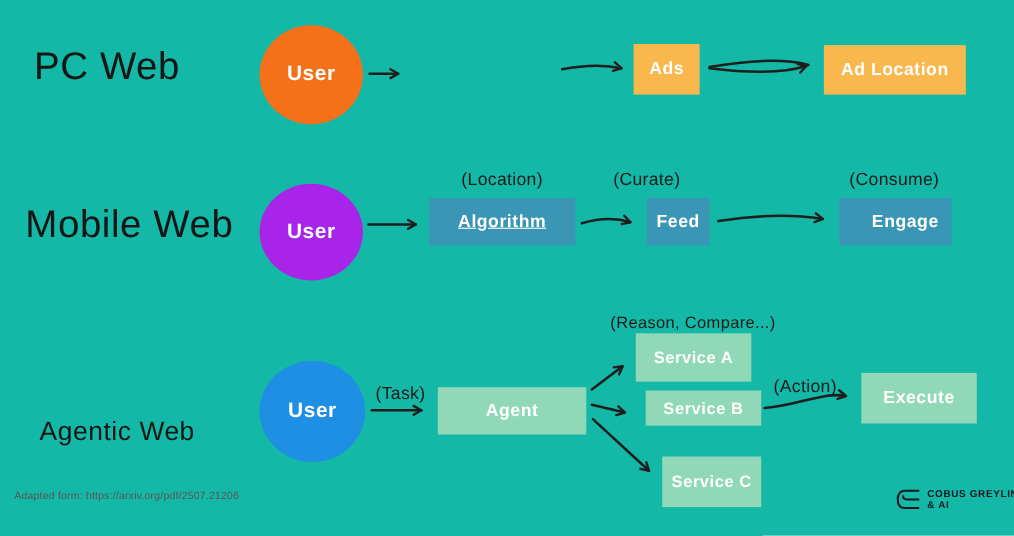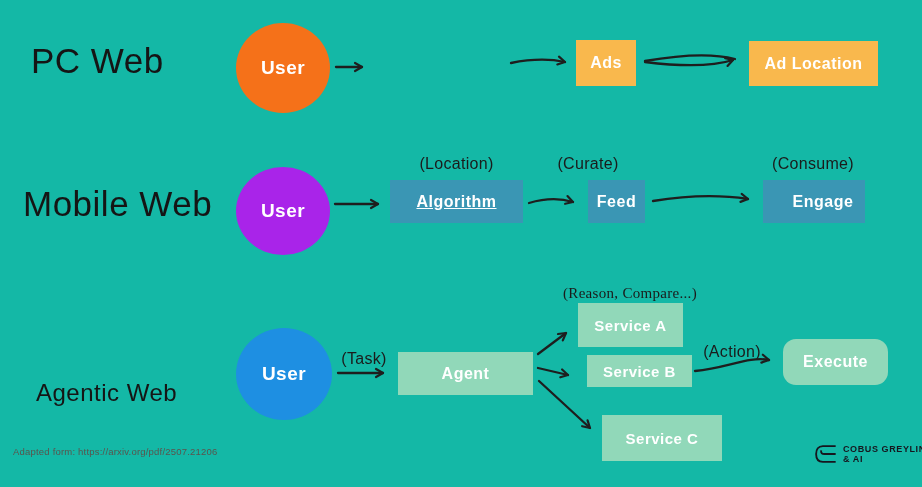--- a/index.html
+++ b/index.html
@@ -38,32 +38,32 @@
   #node-ads        { left:576px; top:40px;  width:60px;  height:46px; }
   #node-ad-auction { left:749px; top:41px;  width:129px; height:45px; }
 
   #node-algorithm  { left:390px; top:180px; width:133px; height:43px;text-decoration:underline; }
   #node-feed       { left:588px; top:180px; width:57px;  height:43px; }
   #node-engage     { left:763px; top:180px; width:102px; height:43px;padding-left:18px; }
 
   #node-agent      { left:398px; top:352px; width:135px; height:43px; }
   #node-service-a  { left:578px; top:303px; width:105px; height:44px; font-size:15px; }
   #node-service-b  { left:587px; top:355px; width:105px; height:32px; font-size:15px; }
-  #node-service-c  { left:602px; top:415px; width:120px; height:46px; font-size:15px; }
-  #node-execute    { left:783px; top:339px; width:105px; height:46px;border-radius:13px; }
+  #node-service-c  { left:602px; top:415px; width:90px; height:46px; font-size:15px; }
+  #node-execute    { left:783px; top:339px; width:105px; height:46px; }
 
   .annotation {
     position:absolute; color:#1b1b1b; font-size:16px; font-weight:500;
     text-align:center; white-space:nowrap; letter-spacing:0.3px;
   }
   #ann-location { left:390px; top:155px; width:133px; }
   #ann-curate   { left:528px; top:155px; width:120px; }
   #ann-consume  { left:753px; top:155px; width:120px; }
   #ann-task     { left:336px; top:350px; width:56px;  }
-  #ann-reason   { left:544px; top:285px; width:172px; font-size:15px;font-family:Liberation Serif, serif; }
+  #ann-reason   { left:544px; top:285px; width:172px; font-size:15px; }
   #ann-action   { left:695px; top:343px; width:74px;  }
 
   #arrow-layer { position:absolute; left:0; top:0; width:922px; height:487px; pointer-events:none; }
 
   #footer-note {
     position:absolute; left:13px; top:446px; font-size:9.5px; color:#5a544d;
     letter-spacing:0.2px;
   }
 
   #brand { position:absolute; left:812px; top:441px; display:flex; align-items:center; gap:5px; }

